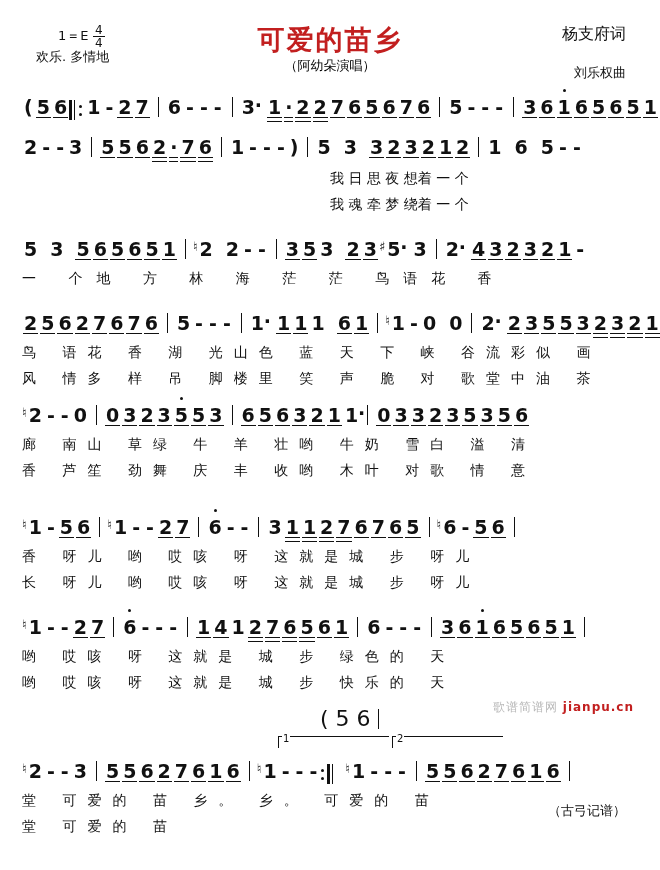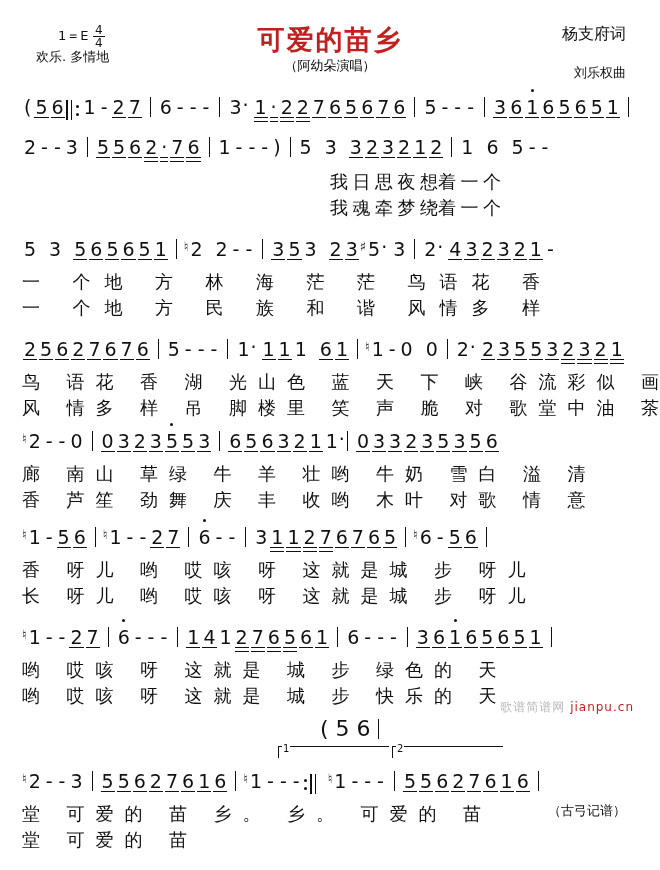--- a/index.html
+++ b/index.html
@@ -27,51 +27,51 @@
 
   
   .sys{position:relative;margin:0 0 0 0;}
   .mline{
     position:relative;
     height:40px;
     padding:0 22px;
     white-space:nowrap;
     font-family:"DejaVu Sans","Liberation Sans",sans-serif;
   }
-  .notes{position:relative;font-size:19px;line-height:34px;letter-spacing:0px;}
+  .notes{position:relative;font-size:19px;line-height:34px;letter-spacing:0px;font-weight:bold;}
   .n{position:relative;display:inline-block;padding:0 2px;}
   .bar{display:inline-block;width:1px;height:20px;background:#111;vertical-align:-3px;margin:0 7px;}
   .sp{display:inline-block;width:9px;}
   .dash{display:inline-block;padding:0 3px;}
   
   .u1::after{content:"";position:absolute;left:1px;right:1px;bottom:6px;height:1.4px;background:#111;}
   .u2::after{content:"";position:absolute;left:1px;right:1px;bottom:2px;height:1.4px;background:#111;}
   .u2::before{content:"";position:absolute;left:1px;right:1px;bottom:6px;height:1.4px;background:#111;}
   
   .dot::after{content:"·";position:absolute;right:-5px;bottom:2px;font-size:19px;}
   
   .hi::before{content:"";position:absolute;left:50%;margin-left:-1.5px;top:-1px;width:3px;height:3px;border-radius:50%;background:#111;}
   .acc{position:relative;font-size:13px;vertical-align:5px;}
 
-  .lyr{position:relative;height:26px;padding:0 24px;font-size:18px;white-space:nowrap;font-family:Liberation Serif, serif;}
+  .lyr{position:relative;height:26px;padding:0 24px;font-size:14px;white-space:nowrap;}
   .lyr span{position:absolute;top:0;}
 
   .rep{display:inline-block;width:9px;position:relative;vertical-align:-3px;}
   .rep::before{content:"";position:absolute;left:0;top:-17px;width:2.4px;height:20px;background:#111;}
   .rep::after{content:"";position:absolute;left:5px;top:-17px;width:1px;height:20px;background:#111;}
   .repdots{display:inline-block;width:7px;position:relative;vertical-align:-3px;}
   .repdots::before{content:"";position:absolute;left:1px;top:-12px;width:3px;height:3px;border-radius:50%;background:#111;}
   .repdots::after{content:"";position:absolute;left:1px;top:-4px;width:3px;height:3px;border-radius:50%;background:#111;}
 
   .volta{position:absolute;border-left:1.3px solid #111;border-top:1.3px solid #111;height:11px;}
   .volta span{position:absolute;left:3px;top:-4px;font-size:10px;background:#fff;padding:0 1px;}
 
   .scribe{position:absolute;right:34px;font-size:13px;}
   .wm{position:absolute;right:26px;bottom:14px;font-size:12px;color:#9a9a9a;letter-spacing:1px;}
-  .wm b{color:#c21f1f;font-weight:normal;}
+  .wm b{color:#c21f1f;font-weight:bold;}
   .wm .cn{color:#b9b9b9;}
 </style>
 </head>
 <body>
 
 <div class="sheet">
 
   <div class="hdr">
     <div class="key">
       <span>1＝E</span><span class="frac"><span class="n">4</span><span class="d">4</span></span>
@@ -107,23 +107,20 @@
 
   <div class="sys" style="margin-top:8px">
     <div class="mline">
       <div class="notes">
         <span class="n">5</span><span class="sp"></span><span class="n">3</span><span class="sp"></span><span class="n u1">5</span><span class="n u1">6</span><span class="n u1">5</span><span class="n u1">6</span><span class="n u1">5</span><span class="n u1">1</span><span class="bar"></span><span class="acc">♮</span><span class="n">2</span><span class="sp"></span><span class="n">2</span><span class="dash">-</span><span class="dash">-</span><span class="bar"></span><span class="n u1">3</span><span class="n u1">5</span><span class="n">3</span><span class="sp"></span><span class="n u1">2</span><span class="n u1">3</span><span class="acc">♯</span><span class="n dot">5</span><span class="sp"></span><span class="n">3</span><span class="bar"></span><span class="n dot">2</span><span class="sp"></span><span class="n u1">4</span><span class="n u1">3</span><span class="n u1">2</span><span class="n u1">3</span><span class="n u1">2</span><span class="n u1">1</span><span class="dash">-</span>
       </div>
     </div>
     <div class="lyr">
       <span style="left:22px;letter-spacing:14px">一   个地     方     林   海  茫 茫 鸟语花     香</span>
     </div>
-    <div class="lyr">
-      <span style="left:22px;letter-spacing:14px">一   个地     方     民   族  和 谐 风情多     样</span>
-    </div>
   </div>
 
   <div class="sys" style="margin-top:8px">
     <div class="mline">
       <div class="notes">
         <span class="n u1">2</span><span class="n u1">5</span><span class="n u1">6</span><span class="n u1">2</span><span class="n u1">7</span><span class="n u1">6</span><span class="n u1">7</span><span class="n u1">6</span><span class="bar"></span><span class="n">5</span><span class="dash">-</span><span class="dash">-</span><span class="dash">-</span><span class="bar"></span><span class="n dot">1</span><span class="sp"></span><span class="n u1">1</span><span class="n u1">1</span><span class="n">1</span><span class="sp"></span><span class="n u1">6</span><span class="n u1">1</span><span class="bar"></span><span class="acc">♮</span><span class="n">1</span><span class="dash">-</span><span class="n">0</span><span class="sp"></span><span class="n">0</span><span class="bar"></span><span class="n dot">2</span><span class="sp"></span><span class="n u1">2</span><span class="n u1">3</span><span class="n u1">5</span><span class="n u1">5</span><span class="n u1">3</span><span class="n u2">2</span><span class="n u2">3</span><span class="n u2">2</span><span class="n u2">1</span>
       </div>
     </div>
     <div class="lyr">
       <span style="left:22px;letter-spacing:11px">鸟 语花   香     湖 光山色 蓝   天 下     峡 谷流彩似   画</span>
@@ -140,21 +137,21 @@
       </div>
     </div>
     <div class="lyr">
       <span style="left:22px;letter-spacing:11px">廊     南山   草绿   牛   羊  壮哟     牛奶 雪白 溢   清</span>
     </div>
     <div class="lyr">
       <span style="left:22px;letter-spacing:11px">香     芦笙   劲舞   庆   丰  收哟     木叶 对歌 情   意</span>
     </div>
   </div>
 
-  <div class="sys" style="margin-top:4px">
+  <div class="sys" style="margin-top:20px">
     <div class="mline">
       <div class="notes">
         <span class="acc">♮</span><span class="n">1</span><span class="dash">-</span><span class="n u1">5</span><span class="n u1">6</span><span class="bar"></span><span class="acc">♮</span><span class="n">1</span><span class="dash">-</span><span class="dash">-</span><span class="n u1">2</span><span class="n u1">7</span><span class="bar"></span><span class="n hi">6</span><span class="dash">-</span><span class="dash">-</span><span class="bar"></span><span class="n">3</span><span class="n u2">1</span><span class="n u2">1</span><span class="n u2">2</span><span class="n u2">7</span><span class="n u1">6</span><span class="n u1">7</span><span class="n u1">6</span><span class="n u1">5</span><span class="bar"></span><span class="acc">♮</span><span class="n">6</span><span class="dash">-</span><span class="n u1">5</span><span class="n u1">6</span><span class="bar"></span>
       </div>
     </div>
     <div class="lyr">
       <span style="left:22px;letter-spacing:11px">香   呀儿   哟     哎咳   呀     这就是城       步   呀儿</span>
     </div>
     <div class="lyr">
       <span style="left:22px;letter-spacing:11px">长   呀儿   哟     哎咳   呀     这就是城       步   呀儿</span>

